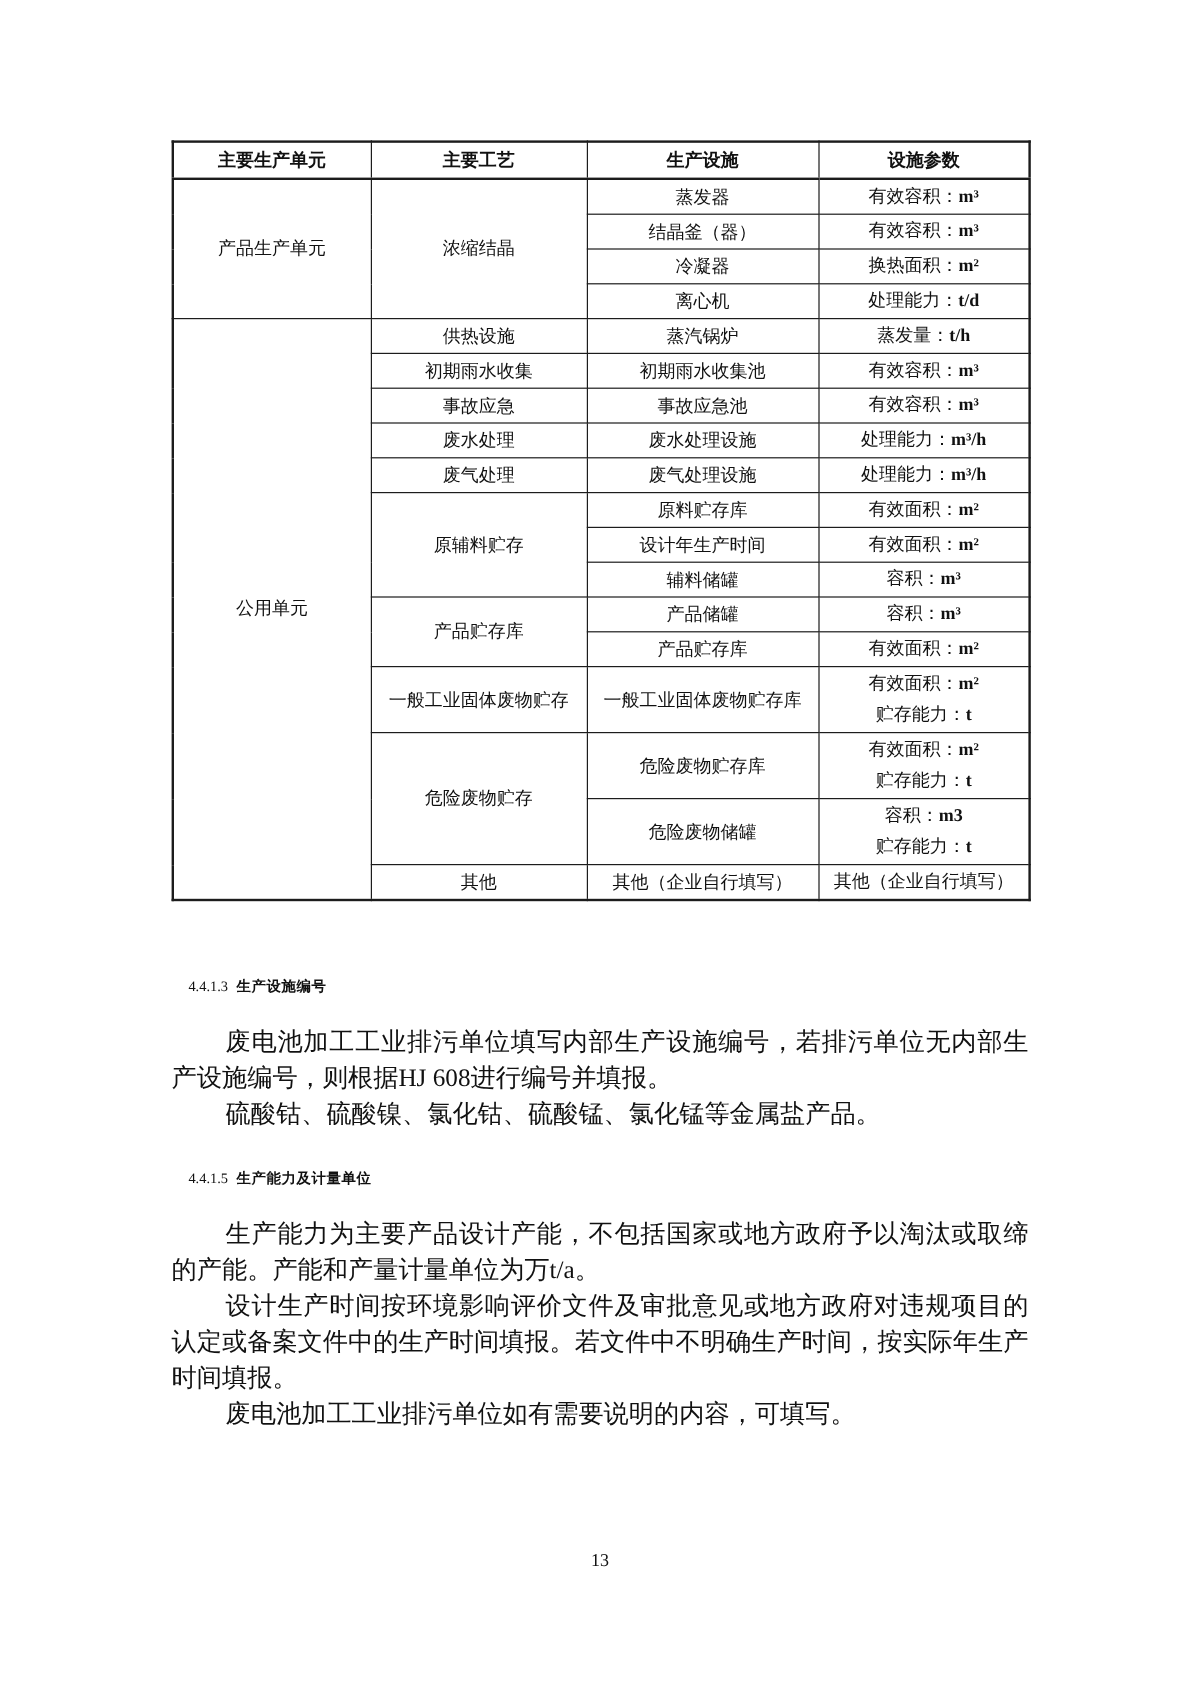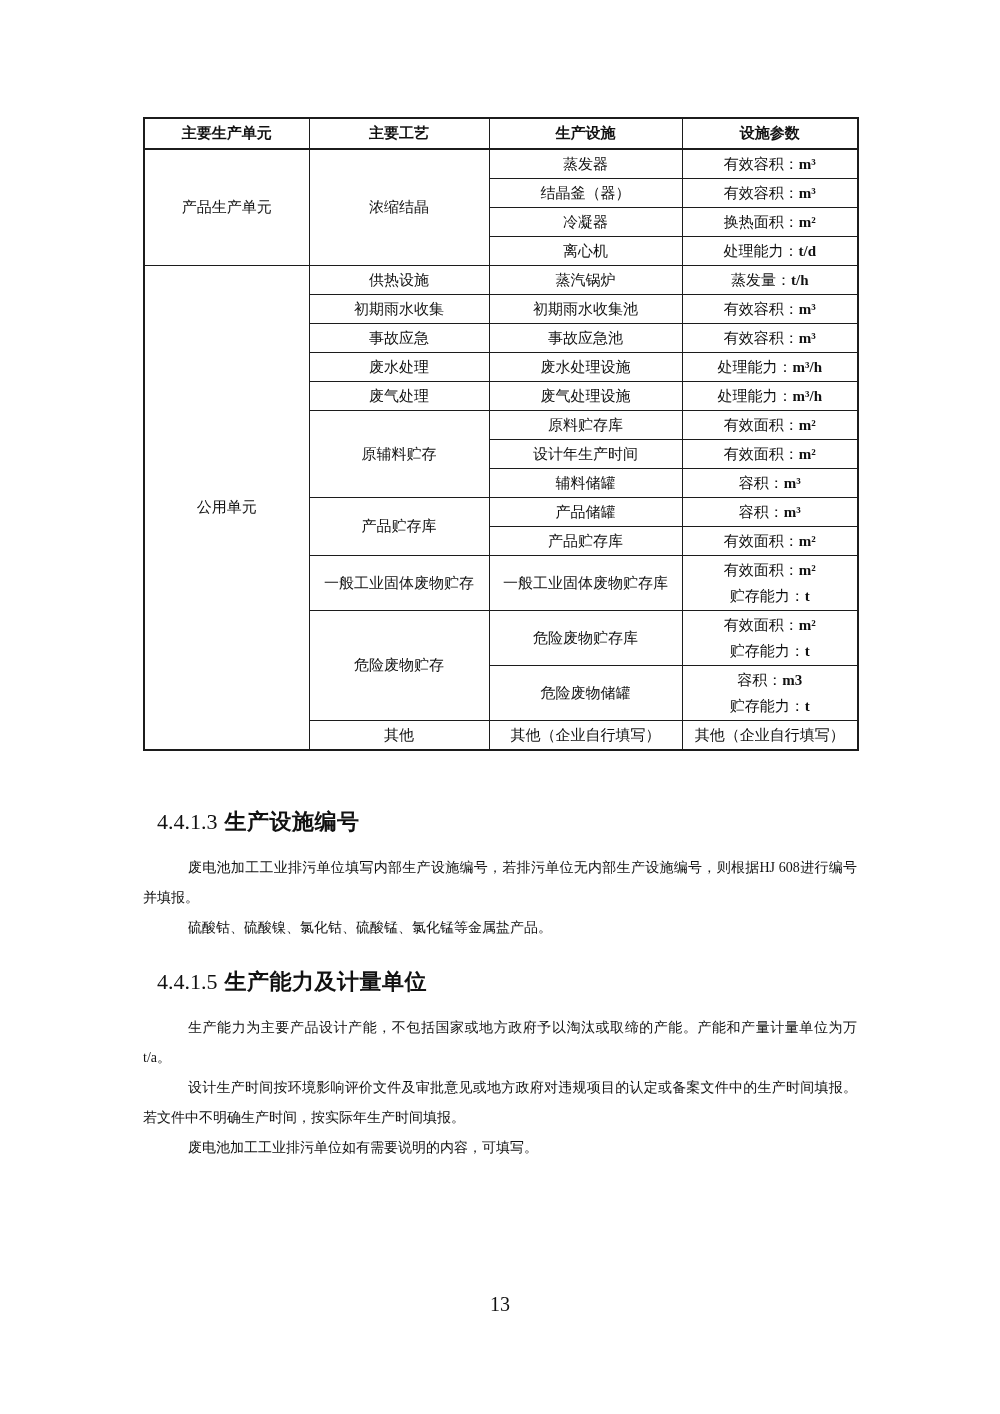--- a/index.html
+++ b/index.html
@@ -35,47 +35,47 @@
     border-bottom: 2px solid #1c1c1c;
   }
   table.facility tbody tr { height: 27px; }
   table.facility tbody tr.tall { height: 55px; }
   .pline { line-height: 26px; white-space: nowrap; }
   .unit  { font-weight: bold; }
 
   
   .content { margin: 0 143px; }
   .heading {
-    font-size: 22px;
+    font-size: 12px;
     line-height: 22px;
     margin: 28px 0 20px 0;
     padding-left: 14px;
   }
   .heading.first { margin-top: 60px; }
   .h-num   { font-family: "Liberation Serif", "DejaVu Serif", serif; font-weight: 400; }
   .h-title {
     font-family: "Liberation Sans", "DejaVu Sans", sans-serif;
     font-weight: 700;
     margin-left: 7px;
     letter-spacing: 0.5px;
   }
   .para {
     margin: 0;
-    font-size: 14px;
+    font-size: 21px;
     line-height: 30px;
     text-indent: 45px;
     text-align: justify;
   }
 
   .page-number {
     position: absolute;
     left: 0; right: 0;
     top: 1293px;
     text-align: center;
-    font-size: 20px;
+    font-size: 15px;
   }
 </style>
 </head>
 <body>
 
 <div class="page">
 
   <table class="facility">
     <colgroup>
       <col style="width:165px">

